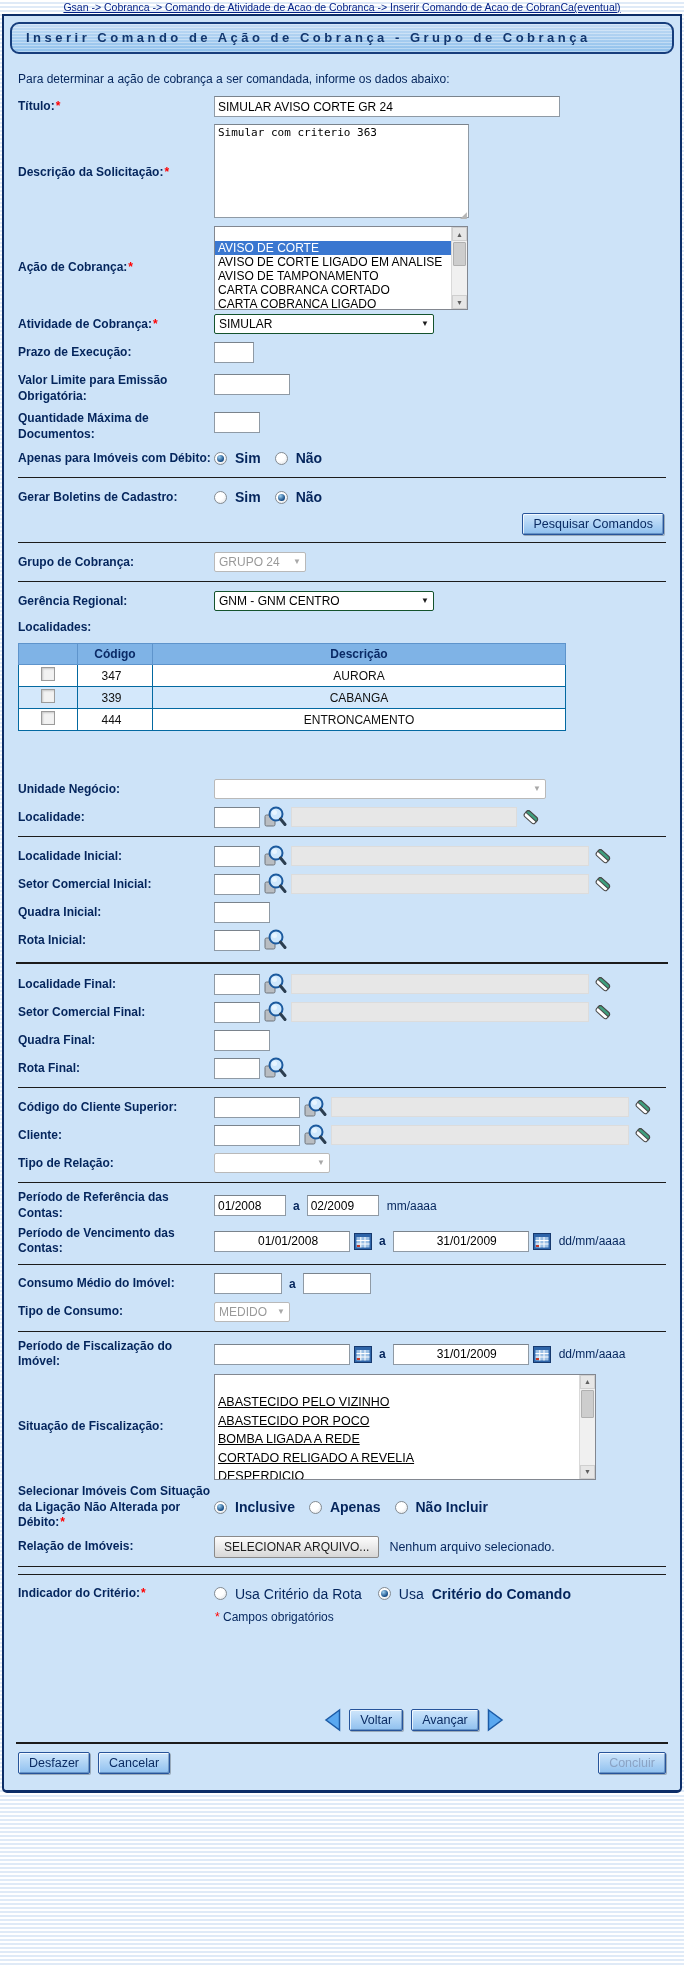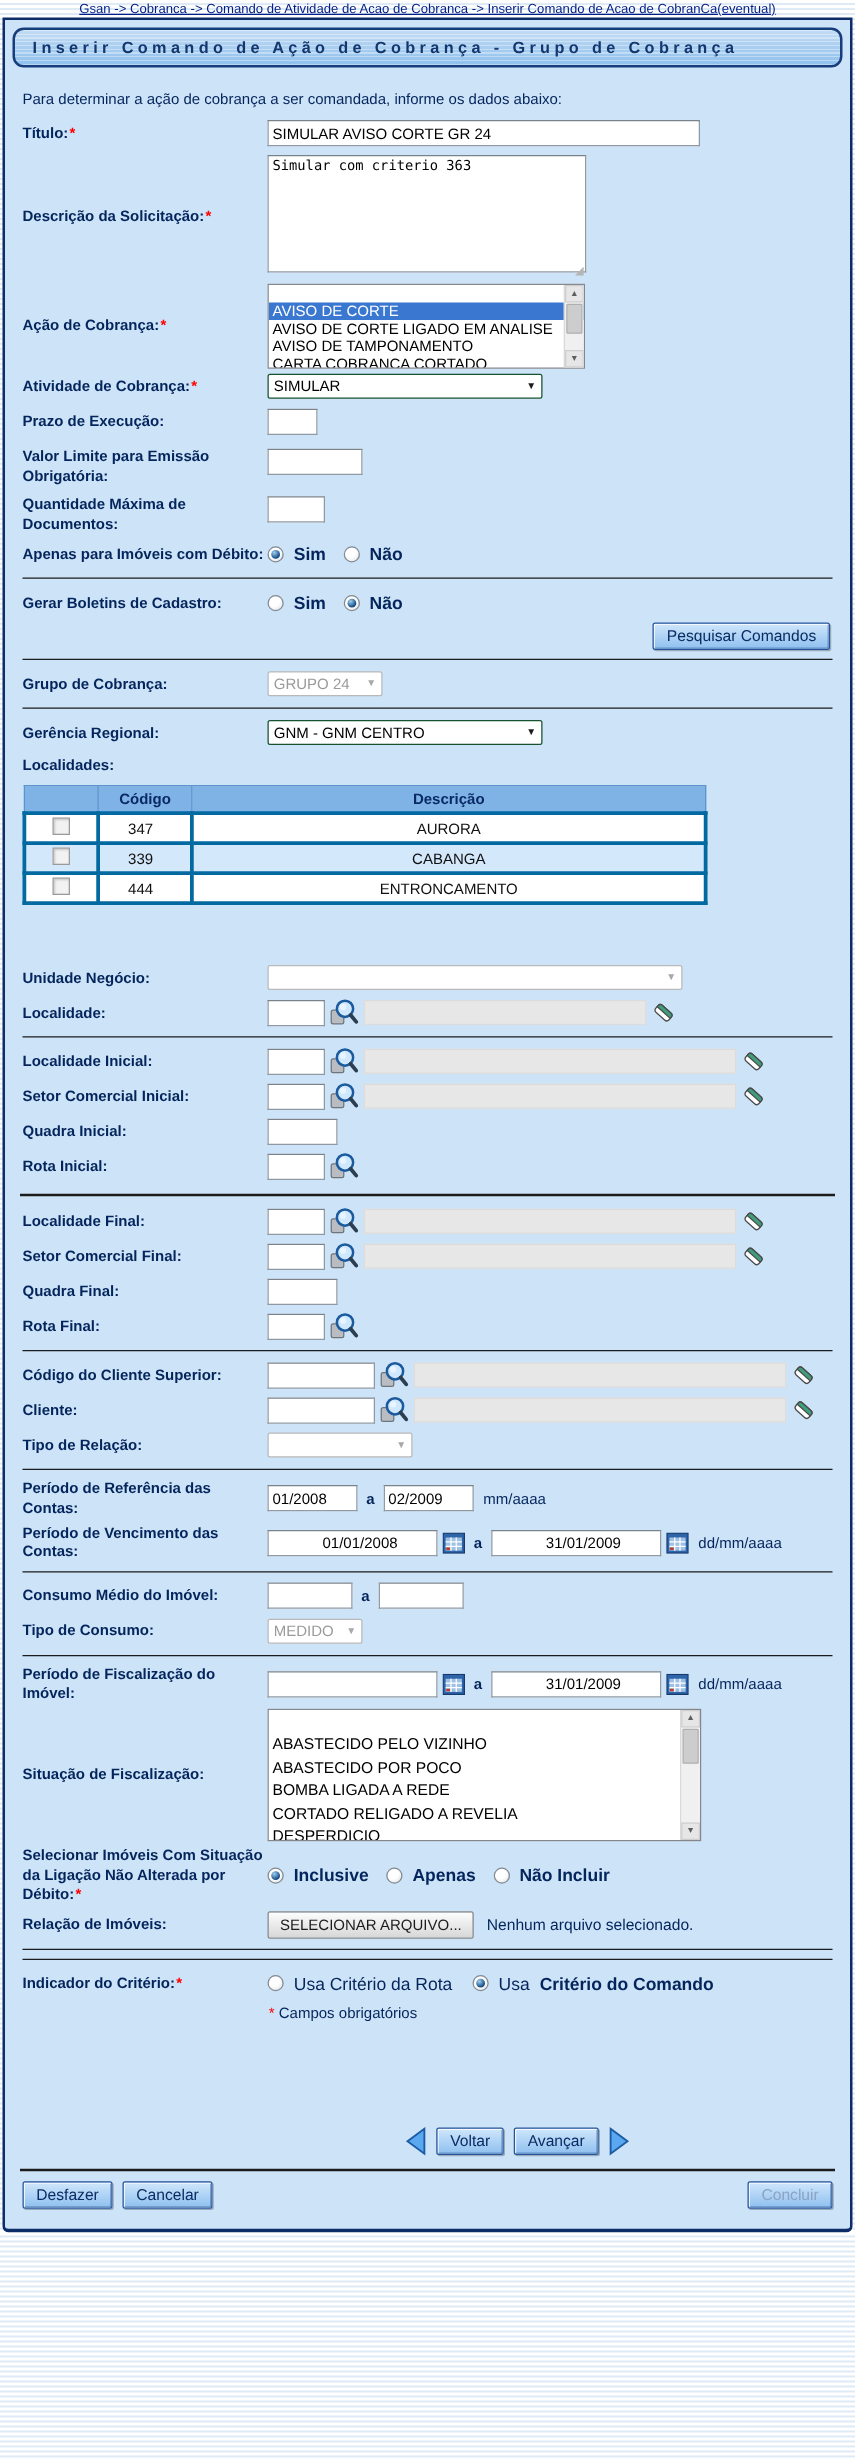--- a/index.html
+++ b/index.html
@@ -45,23 +45,23 @@
   .hr.thick{border-top-width:2px;margin:10px 8px 8px 8px;}
   
   .sel{height:20px;background:#fff;border:1px solid #14532d;border-radius:2px;display:flex;
        align-items:center;justify-content:space-between;font-size:12px;color:#000;padding:0 4px;box-sizing:border-box;}
   .sel .arr{font-size:8px;color:#1c1c1c;line-height:1;}
   .sel.dis{color:#9a9a9a;border-color:#b9b9b9;}
   .sel.dis .arr{color:#a8a8a8;}
   .selw220{width:220px;} .selw90{width:92px;} .selw332{width:332px;} .selw115{width:116px;} .selw100{width:76px;}
   
   .listbox{position:relative;background:#fff;border:1px solid #828790;overflow:hidden;box-sizing:border-box;}
-  .listbox.acao{width:254px;height:68px;font-size:12px;}
+  .listbox.acao{width:254px;height:84px;font-size:12px;}
   .listbox.acao .opt{height:14px;line-height:14px;}
-  .listbox.sit{width:347px;height:106px;font-size:12.5px;}
+  .listbox.sit{width:382px;height:106px;font-size:12.5px;text-decoration:underline;}
   .listbox.sit .opt{height:18.5px;line-height:18.5px;}
   .opt{padding:0 3px;white-space:nowrap;overflow:hidden;}
   .opt.sel-opt{background:#3a77d0;color:#fff;}
   .sb{position:absolute;top:0;right:0;bottom:0;width:15px;background:#f0f0f0;border-left:1px solid #d9d9d9;}
   .sb-btn{height:14px;background:#e6e6e6;border:1px solid #cfcfcf;font-size:7px;color:#5e5e5e;
           display:flex;align-items:center;justify-content:center;box-sizing:border-box;}
   .sb-btn.bot{position:absolute;bottom:0;left:0;right:0;}
   .sb-btn.top{position:absolute;top:0;left:0;right:0;}
   .sb-thumb{position:absolute;left:1px;right:1px;background:#cdcdcd;border:1px solid #b0b0b0;border-radius:1px;}
   
@@ -78,21 +78,21 @@
        color:#0b2c63;font-size:12.5px;font-family:"Liberation Sans",sans-serif;padding:2px 10px;height:22px;box-sizing:border-box;}
   .btn.gray-text{color:#8ba3c4;}
   .filebtn{background:linear-gradient(#fdfdfd,#d7d7d7);border:1px solid #8a8a8a;border-radius:2px;
        font-size:12px;color:#1c1c1c;padding:2px 9px;height:22px;box-sizing:border-box;font-family:"Liberation Sans",sans-serif;}
   .filestatus{font-size:12.5px;color:#04255c;margin-left:6px;}
   .sep-a{font-weight:bold;color:#04255c;font-size:12px;margin:0 3px;}
   .fmt{font-size:12px;color:#04255c;margin-left:4px;}
   
   table.loc{border-collapse:collapse;width:548px;font-size:12px;margin:2px 0 0 0;}
   table.loc th{background:#7fb3e6;color:#0a2a66;font-weight:bold;border:1px solid #5e94cc;height:18px;}
-  table.loc td{border:3px solid #0369a1;height:19px;text-align:center;color:#101010;}
+  table.loc td{border:1px solid #0369a1;height:19px;text-align:center;color:#101010;}
   table.loc tr.odd td{background:#ffffff;}
   table.loc tr.even td{background:#d4e8fb;}
   td.codigo{text-align:right;padding-right:8px;}
   .col-cb{width:56px;} .col-cod{width:72px;}
   
   .pesq-row{display:flex;justify-content:flex-end;margin:2px 12px 2px 10px;}
   .gap42{height:42px;} .gap70{height:78px;}
   .note-row{margin:2px 10px 0 206px;font-size:12px;color:#04255c;}
   .nav-row{display:flex;align-items:center;justify-content:center;gap:8px;position:relative;left:72px;margin-top:6px;}
   .footer-row{display:flex;align-items:center;margin:4px 10px 6px 10px;gap:8px;}

